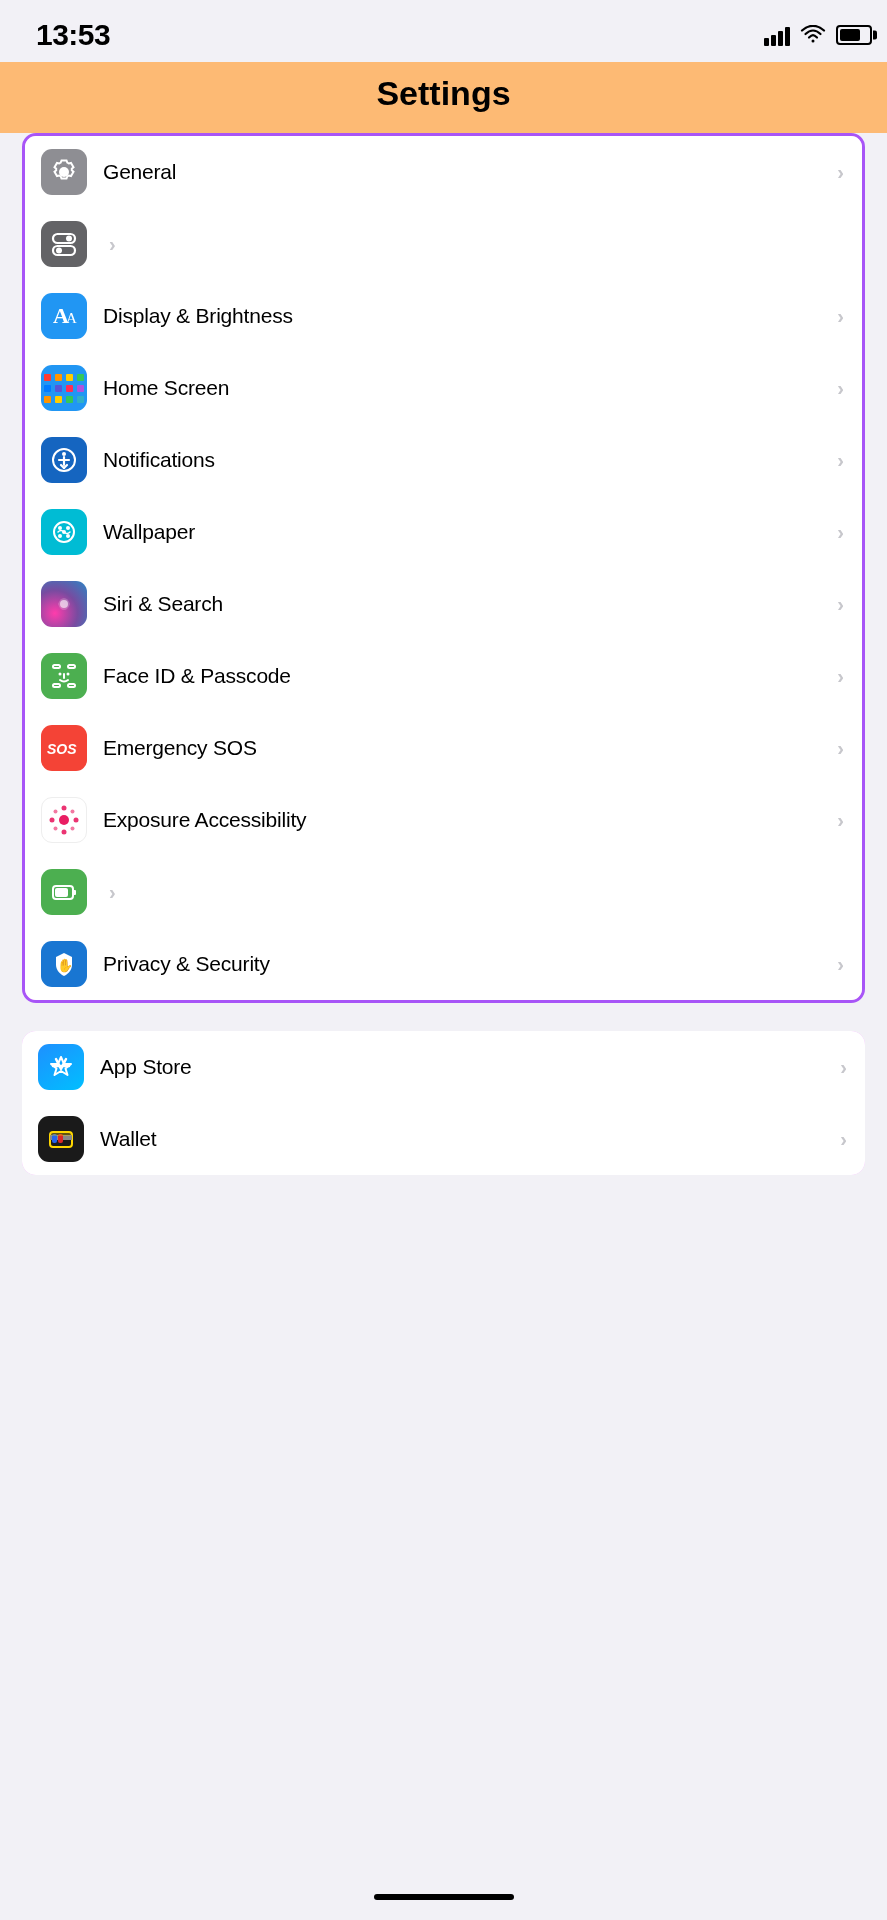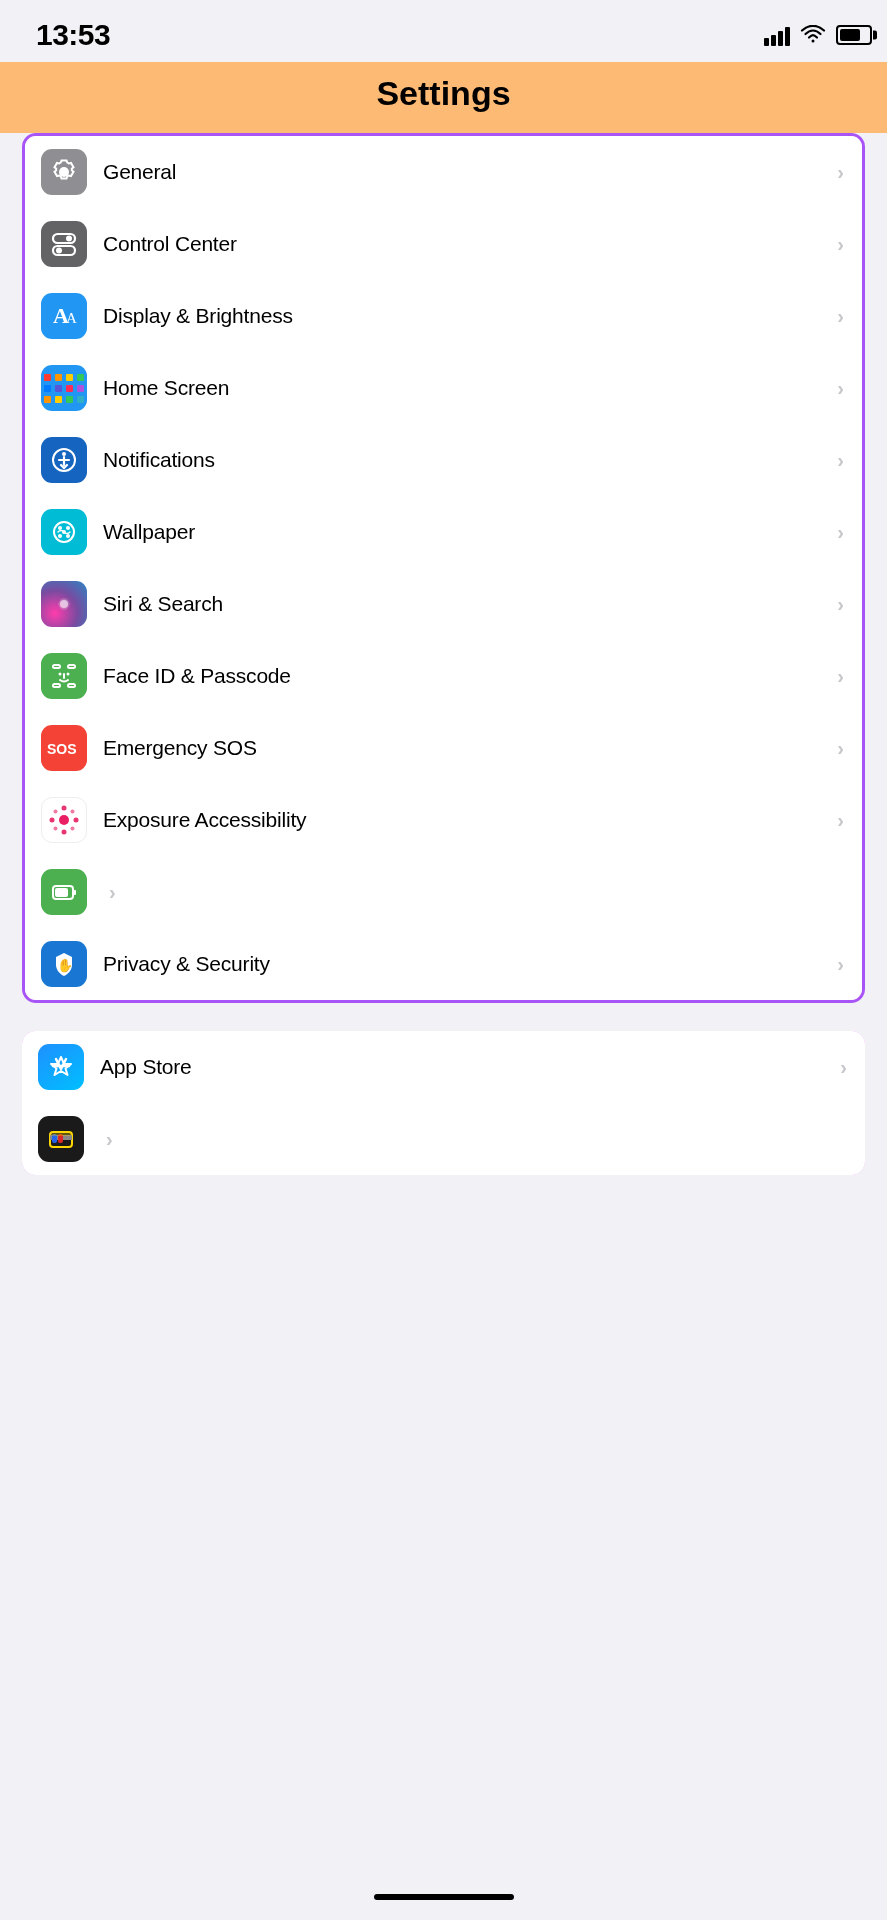--- a/index.html
+++ b/index.html
@@ -181,20 +181,21 @@
       background: #1565c0;
     }
     .icon-wallpaper {
       background: #00bcd4;
     }
     .icon-faceid {
       background: #4caf50;
     }
     .icon-sos {
       background: #f44336;
+      font-style: italic;
     }
     .icon-exposure {
       background: #fff;
       border: 1px solid #eee;
     }
     .icon-battery {
       background: #4caf50;
     }
     .icon-privacy {
       background: #1976d2;
@@ -268,21 +269,20 @@
 
   <div class="settings-row">
     <div class="icon-wrapper icon-control-center">
       <svg width="30" height="30" viewBox="0 0 30 30">
         <rect x="4" y="5" width="22" height="9" rx="4.5" fill="none" stroke="white" stroke-width="2.2"></rect>
         <circle cx="20" cy="9.5" r="3" fill="white"></circle>
         <rect x="4" y="17" width="22" height="9" rx="4.5" fill="none" stroke="white" stroke-width="2.2"></rect>
         <circle cx="10" cy="21.5" r="3" fill="white"></circle>
       </svg>
     </div>
-    <span class="row-label">Control Center</span>
     <span class="chevron">›</span>
   </div>
 
   <div class="settings-row">
     <div class="icon-wrapper icon-display">
       <svg width="30" height="30" viewBox="0 0 30 30">
         <text x="4" y="22" font-size="22" font-weight="900" fill="white" font-family="Georgia,serif">A</text>
         <text x="17" y="22" font-size="15" font-weight="500" fill="white" font-family="Georgia,serif">A</text>
       </svg>
     </div>
@@ -440,18 +440,19 @@
   <div class="settings-row">
     <div class="icon-wrapper wallet-icon-bg">
       <svg width="30" height="30" viewBox="0 0 30 30" fill="none">
         <rect x="4" y="8" width="22" height="15" rx="3" fill="none" stroke="#ffd700" stroke-width="2"></rect>
         <rect x="4" y="11" width="22" height="5" fill="#888"></rect>
         <rect x="6" y="10" width="5" height="9" rx="2" fill="#2563eb"></rect>
         <rect x="12" y="10" width="5" height="9" rx="2" fill="#dc2626"></rect>
         <rect x="4" y="8" width="22" height="4" rx="3" fill="#ffd700" opacity="0.3"></rect>
       </svg>
     </div>
+    <span class="row-label">Wallet</span>
     <span class="chevron">›</span>
   </div>
 
 </div>
 
 <div class="home-indicator"></div>
 
 </body></html>

